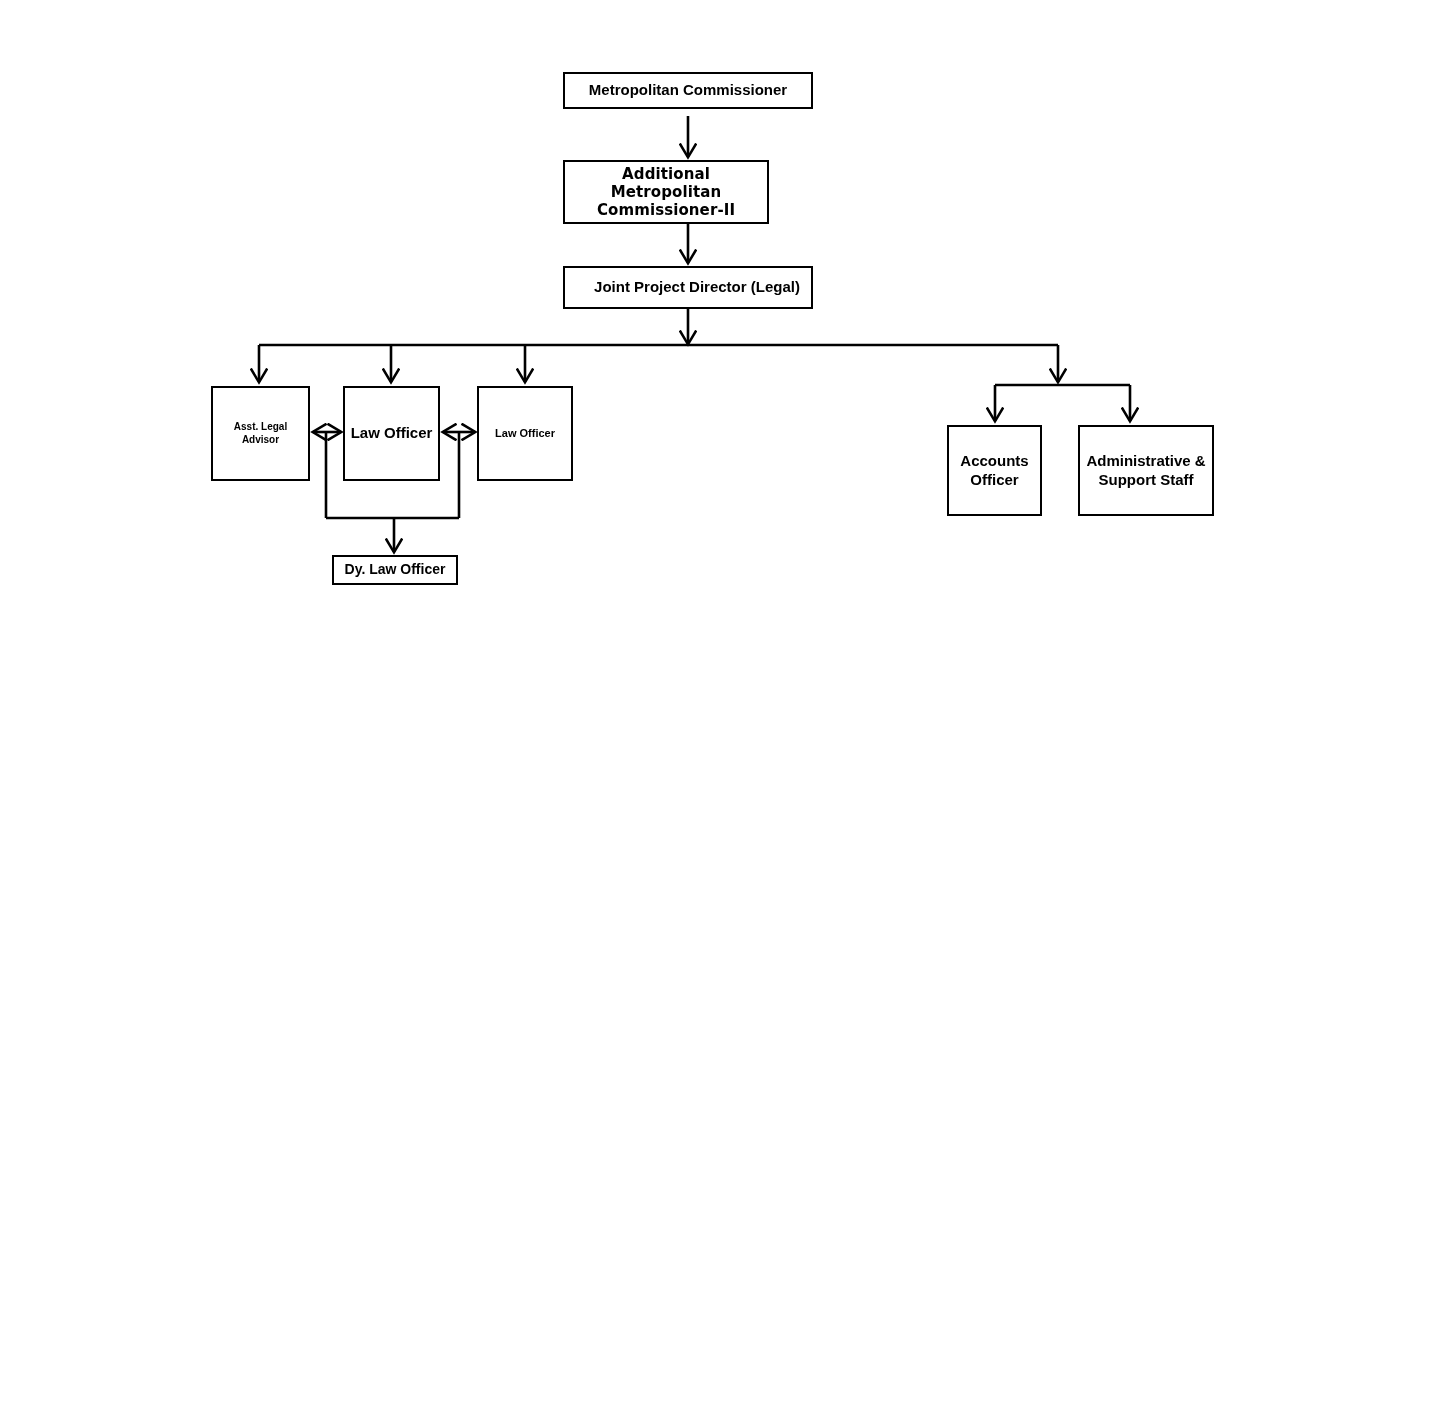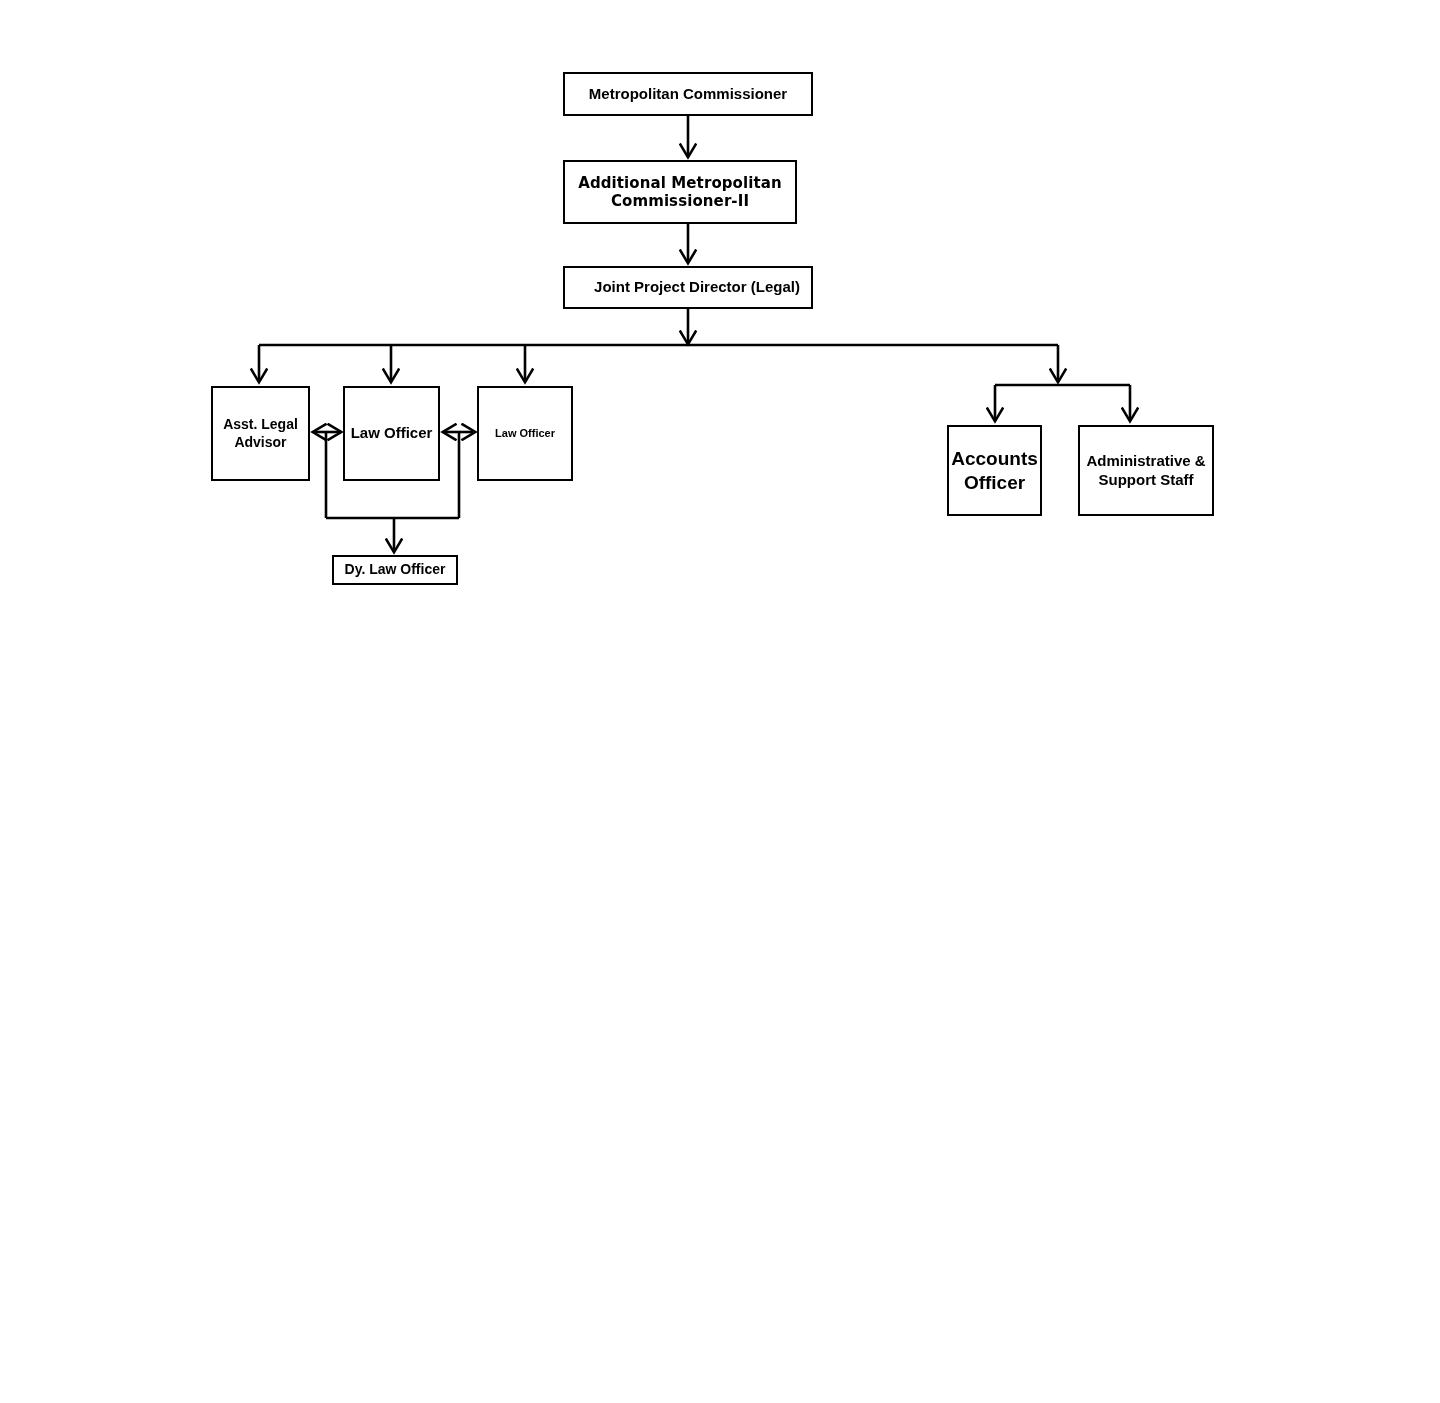--- a/index.html
+++ b/index.html
@@ -82,44 +82,44 @@
         <path d="M 313 432 L 341 432" marker-end="url(#mk-arrow-end)" marker-start="url(#mk-arrow-start)"></path>
         <path d="M 443 432 L 475 432" marker-end="url(#mk-arrow-end)" marker-start="url(#mk-arrow-start)"></path>
         <path d="M 326 432 L 326 518"></path>
         <path d="M 459 432 L 459 518"></path>
         <path d="M 326 518 L 459 518"></path>
         <path d="M 394 518 L 394 552" marker-end="url(#mk-arrow-end)"></path>
       </g>
   </svg>
 
   <div id="node-layer">
-      <div class="org-node font-default" style="left: 563px; top: 72px; width: 250px; height: 44px; font-size: 15px; border-color: rgb(0, 0, 0);">
+      <div class="org-node font-default" style="left: 563px; top: 72px; width: 250px; height: 37px; font-size: 15px; border-color: rgb(0, 0, 0);">
         <span class="node-label">Metropolitan Commissioner</span>
       </div>
-      <div class="org-node font-geometric" style="left: 563px; top: 160px; width: 234px; height: 64px; font-size: 15px; border-color: rgb(0, 0, 0);">
+      <div class="org-node font-geometric" style="left: 563px; top: 160px; width: 206px; height: 64px; font-size: 15px; border-color: rgb(0, 0, 0);">
         <span class="node-label">Additional Metropolitan
 Commissioner-II</span>
       </div>
       <div class="org-node font-default" style="left: 563px; top: 266px; width: 250px; height: 43px; font-size: 15px; border-color: rgb(0, 0, 0); padding-left: 22px;">
         <span class="node-label">Joint Project Director (Legal)</span>
       </div>
-      <div class="org-node font-default" style="left: 211px; top: 386px; width: 99px; height: 95px; font-size: 14px; border-color: rgb(0, 0, 0);">
+      <div class="org-node font-default" style="left: 211px; top: 386px; width: 99px; height: 95px; font-size: 10px; border-color: rgb(0, 0, 0);">
         <span class="node-label">Asst. Legal
 Advisor</span>
       </div>
       <div class="org-node font-default" style="left: 343px; top: 386px; width: 97px; height: 95px; font-size: 15px; border-color: rgb(0, 0, 0);">
         <span class="node-label">Law Officer</span>
       </div>
       <div class="org-node font-default" style="left: 477px; top: 386px; width: 96px; height: 95px; font-size: 11px; border-color: rgb(0, 0, 0);">
         <span class="node-label">Law Officer</span>
       </div>
       <div class="org-node font-default" style="left: 332px; top: 555px; width: 126px; height: 30px; font-size: 14px; border-color: rgb(0, 0, 0);">
         <span class="node-label">Dy. Law Officer</span>
       </div>
-      <div class="org-node font-default" style="left: 947px; top: 425px; width: 95px; height: 91px; font-size: 19px; border-color: rgb(0, 0, 0);">
+      <div class="org-node font-default" style="left: 947px; top: 425px; width: 95px; height: 91px; font-size: 15px; border-color: rgb(0, 0, 0);">
         <span class="node-label">Accounts
 Officer</span>
       </div>
       <div class="org-node font-default" style="left: 1078px; top: 425px; width: 136px; height: 91px; font-size: 15px; border-color: rgb(0, 0, 0);">
         <span class="node-label">Administrative &amp;
 Support Staff</span>
       </div>
     </div>
 
 </div>

